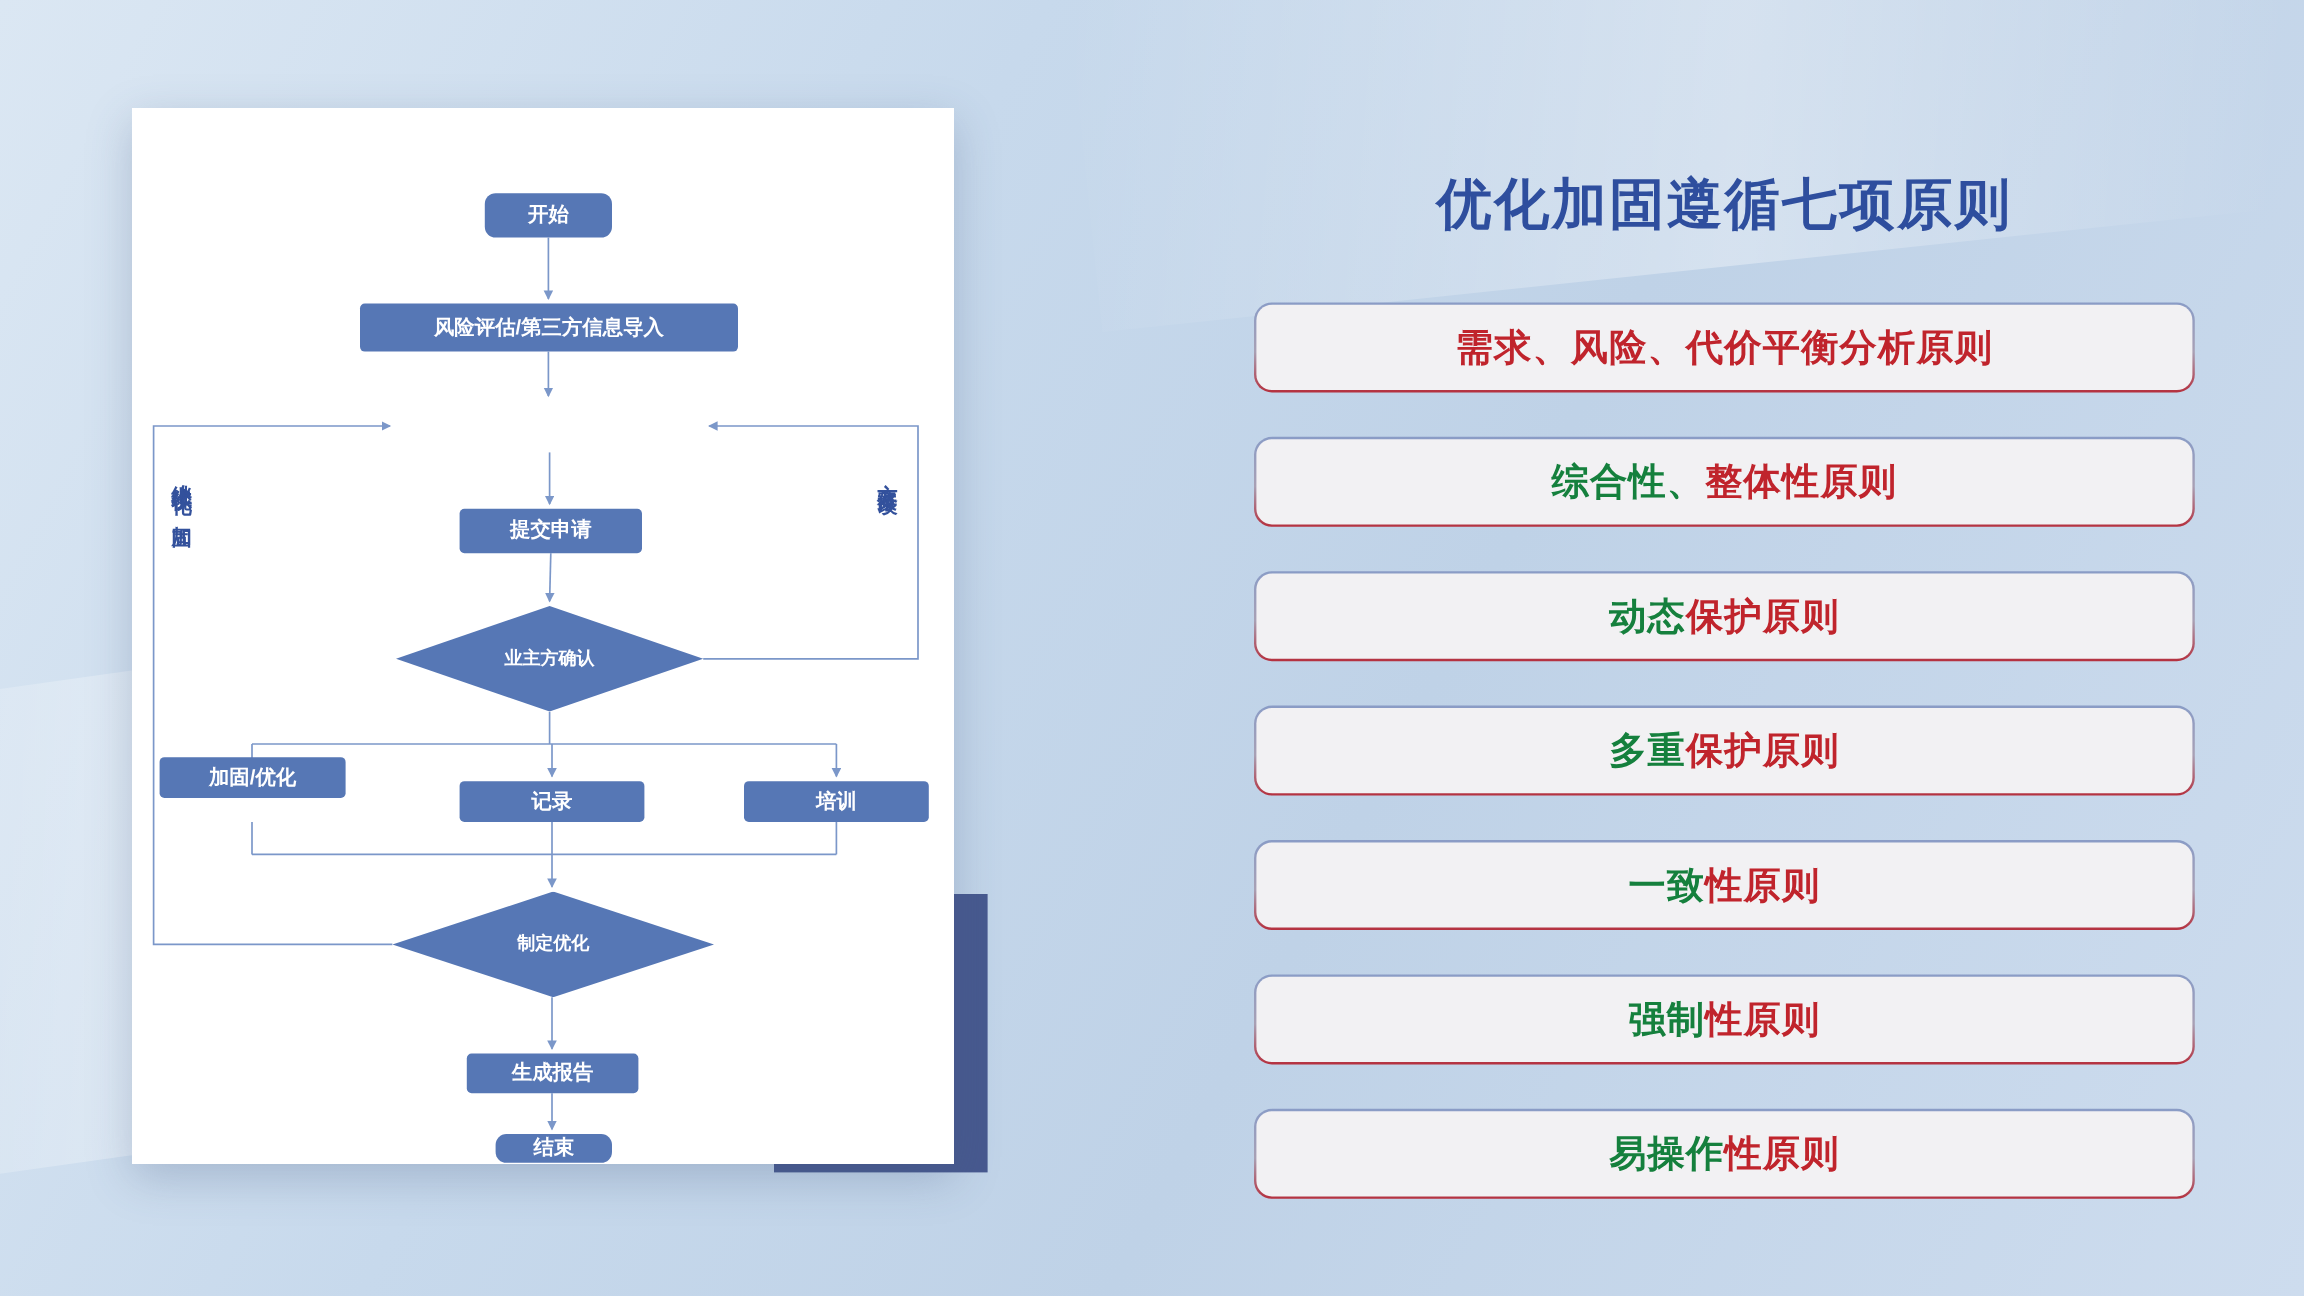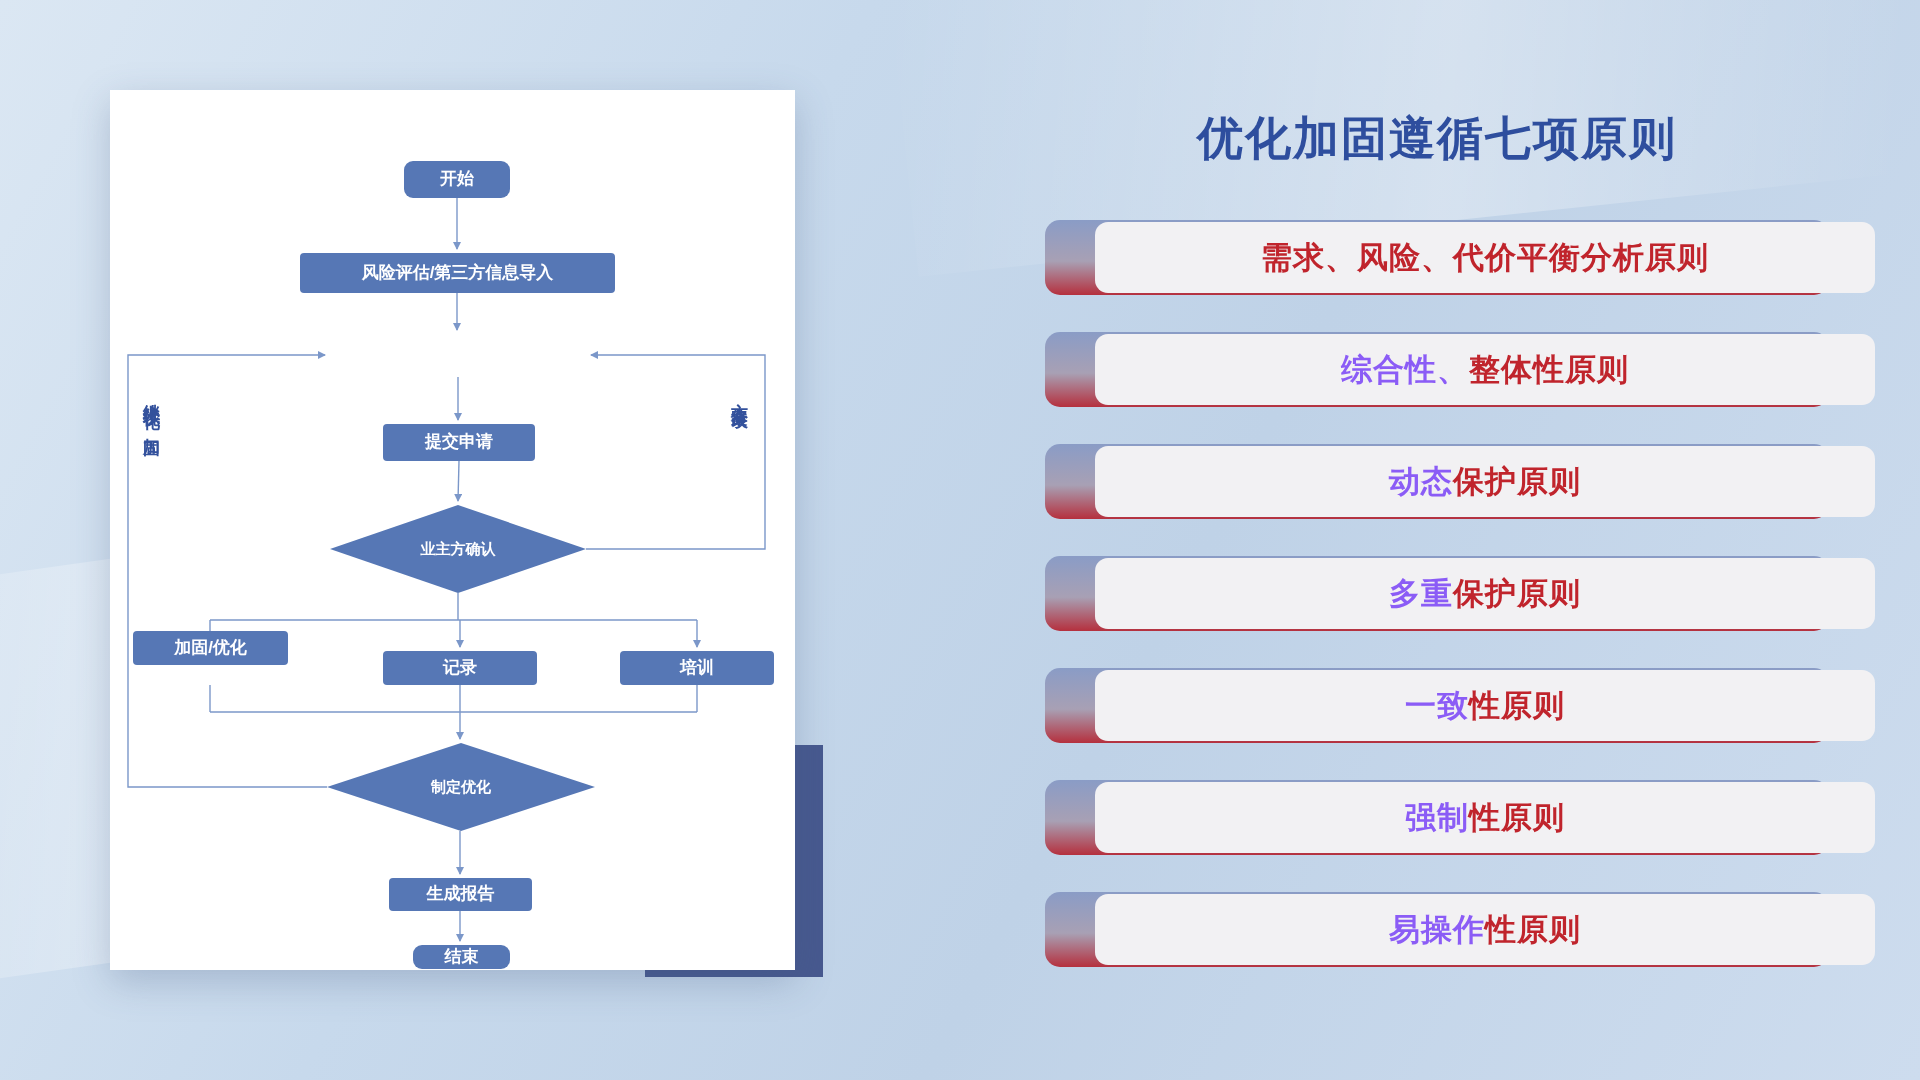--- a/index.html
+++ b/index.html
@@ -46,33 +46,33 @@
   }
   .vlabel {
     position:absolute; writing-mode:vertical-rl; text-orientation:upright;
     color:#33519c; font-size:17px; font-weight:bold; letter-spacing:3px;
   }
 
   
   .right-panel { position:absolute; left:1045px; top:108px; width:784px; z-index:2; }
   .title {
     text-align:center; color:#2e4e9e; font-size:46px; font-weight:bold;
-    letter-spacing:2px; margin-bottom:50px;
+    letter-spacing:2px; margin-bottom:50px;margin-top:32px;
   }
   .principles { display:flex; flex-direction:column; gap:37px; }
   .pill {
     height:75px; border-radius:15px; padding:2px;
     background:linear-gradient(180deg, #8a9cc6 0%, #a8a0b4 55%, #b5303e 100%);
   }
   .pill-inner {
     width:100%; height:100%; border-radius:13px; background:#f2f1f3;
     display:flex; align-items:center; justify-content:center;
-    font-size:31px; font-weight:bold; letter-spacing:1px;margin-left:48px;
+    font-size:31px; font-weight:bold; letter-spacing:1px;
   }
-  .blue-text { color:#8b5cf6; }
+  .blue-text { color:#15803d; }
   .red-text { color:#c0242c; }
 </style>
 </head>
 <body>
 
 <div class="streak s1"></div>
 <div class="streak s2"></div>
 
 <div class="accent-block"></div>
 

